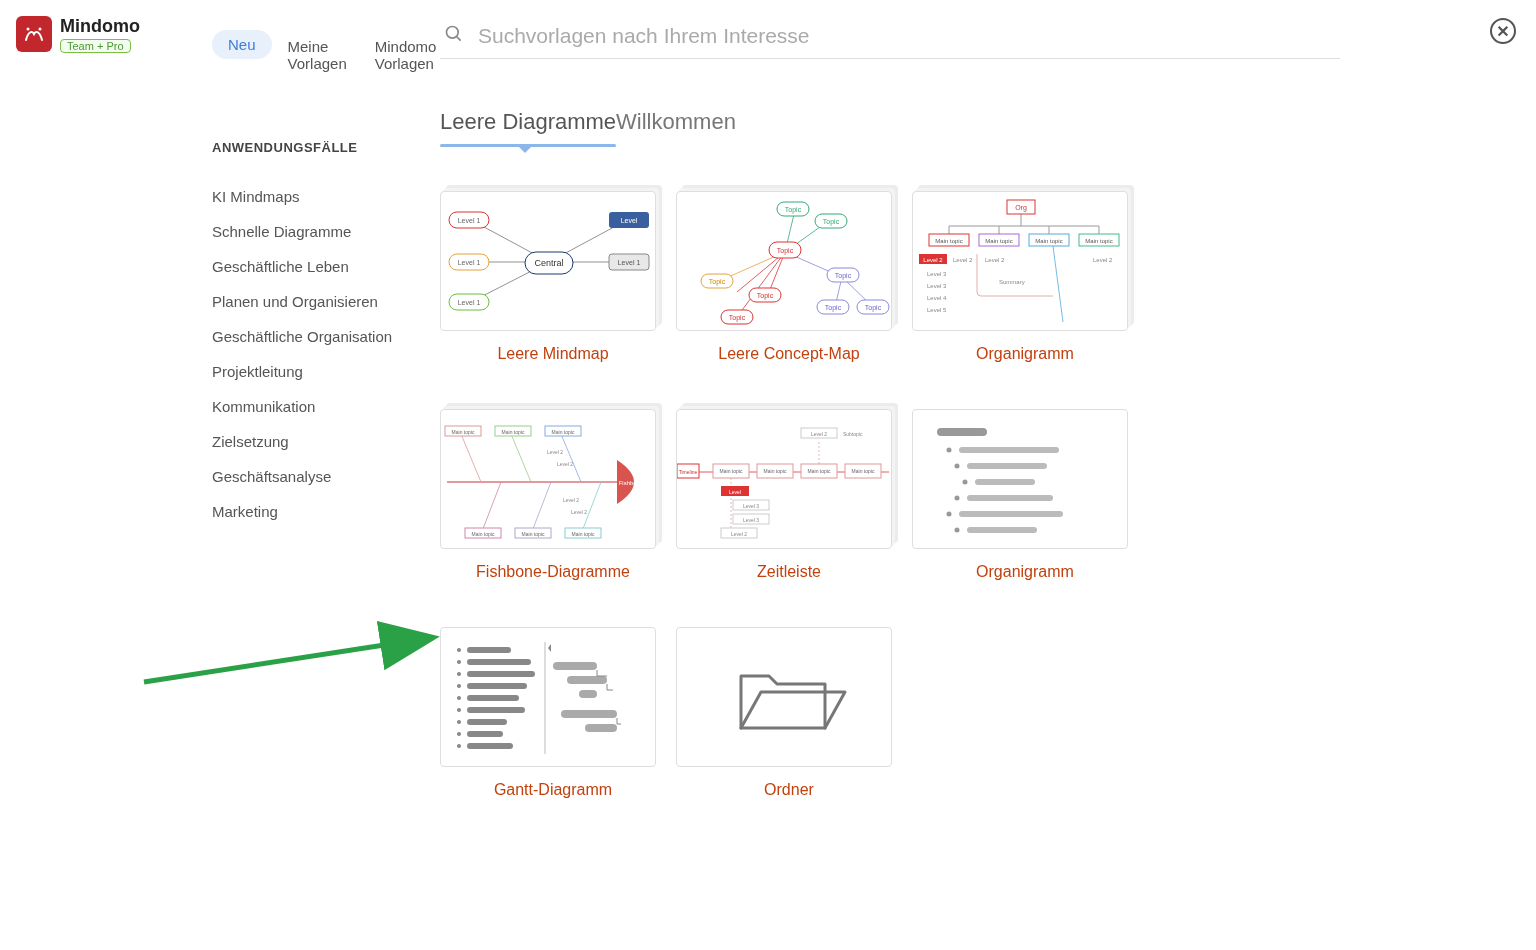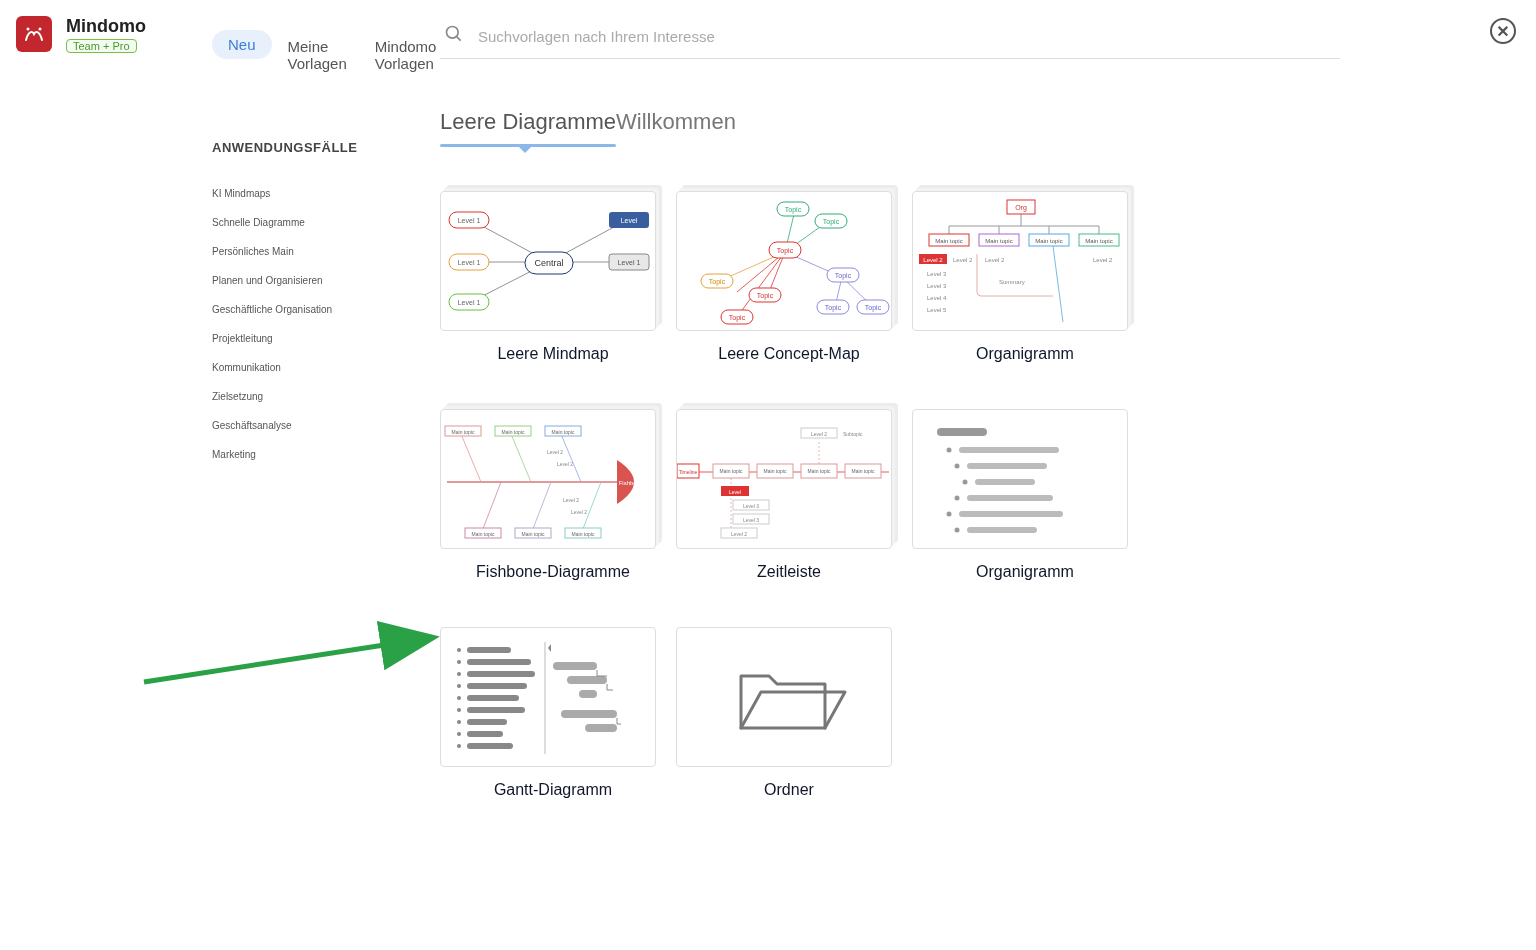--- a/index.html
+++ b/index.html
@@ -13,21 +13,21 @@
     overflow: hidden;
   }
 
   
   .brand {
     position: absolute;
     top: 16px;
     left: 16px;
     display: flex;
     align-items: flex-start;
-    gap: 14px;
+    gap: 8px;
   }
   .brand-logo {
     width: 36px; height: 36px;
     background: #c1272d;
     border-radius: 6px;
     display:flex; align-items:center; justify-content:center;
   }
   .brand-text { display:flex; flex-direction:column; gap:2px; }
   .brand-name { font-weight:700; font-size:18px; color:#222;}
   .brand-badge {
@@ -68,21 +68,21 @@
   .side-section-title {
     font-size:13px;
     font-weight:700;
     letter-spacing:0.5px;
     color:#444;
     margin-top:60px;
     margin-bottom:24px;
   }
   .side-group2 { display:flex; flex-direction:column; gap:0px; }
   .side-item {
-    font-size:10px;
+    font-size:15px;
     color:#555;
     padding:9px 0;
     cursor:pointer;
   }
 
   
   .close-btn {
     position:absolute;
     top:18px; right:20px;
     width:26px; height:26px;
@@ -104,21 +104,21 @@
   }
   .search-bar {
     display:flex; align-items:center; gap:14px;
     border-bottom:1px solid #ddd;
     padding:0 4px 10px 4px;
     margin-bottom:50px;
   }
   .search-icon { color:#888; }
   .search-input {
     border:none; outline:none;
-    font-size:15px;
+    font-size:21px;
     color:#555;
     width:100%;
     background:transparent;
   }
   .search-input::placeholder { color:#aaa; }
 
   .tabs { display:flex; margin-bottom:40px; }
   .tab {
     font-size:22px;
     color:#777;
@@ -160,21 +160,21 @@
     overflow:hidden;
     position:relative;
     box-shadow: 3px -3px 0 #f3f3f3, 6px -6px 0 #ececec;
     margin-left:0; margin-top:6px;text-align:right;
   }
   .thumb.noshadow { box-shadow:none; }
   .card-label {
     text-align:center;
     margin-top:14px;
     font-size:16px;
-    color:#0f172a;
+    color:#c2410c;
   }
 
   
   .arrow {
     position:absolute;
     left:140px;
     top:612px;
     pointer-events:none;
   }
 
@@ -204,21 +204,21 @@
 <div class="sidebar">
   <div class="side-group1">
     <div class="side-link active">Neu</div>
     <div class="side-link">Meine Vorlagen</div>
     <div class="side-link">Mindomo Vorlagen</div>
   </div>
   <div class="side-section-title">ANWENDUNGSFÄLLE</div>
   <div class="side-group2">
     <div class="side-item">KI Mindmaps</div>
     <div class="side-item">Schnelle Diagramme</div>
-    <div class="side-item">Persönliches Main</div>
+    <div class="side-item">Geschäftliche Leben</div>
     <div class="side-item">Planen und Organisieren</div>
     <div class="side-item">Geschäftliche Organisation</div>
     <div class="side-item">Projektleitung</div>
     <div class="side-item">Kommunikation</div>
     <div class="side-item">Zielsetzung</div>
     <div class="side-item">Geschäftsanalyse</div>
     <div class="side-item">Marketing</div>
   </div>
 </div>
 

